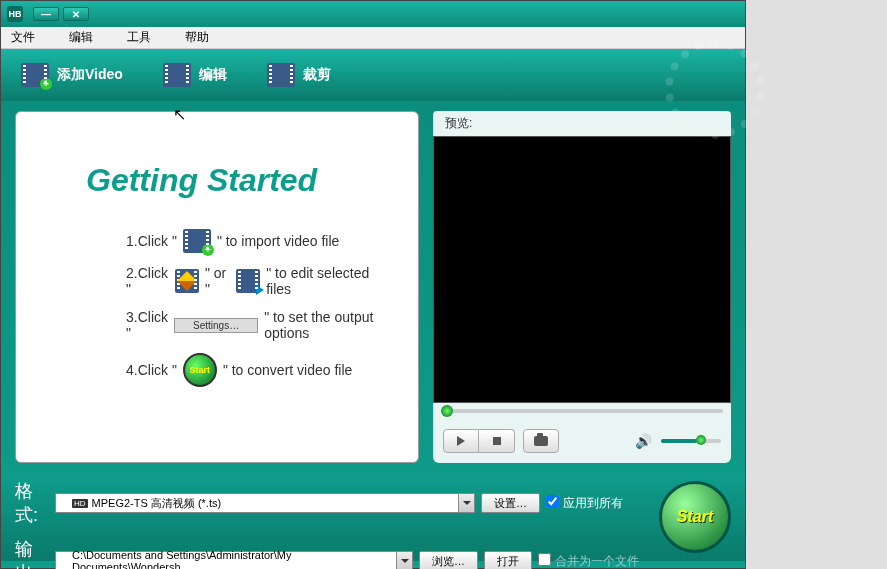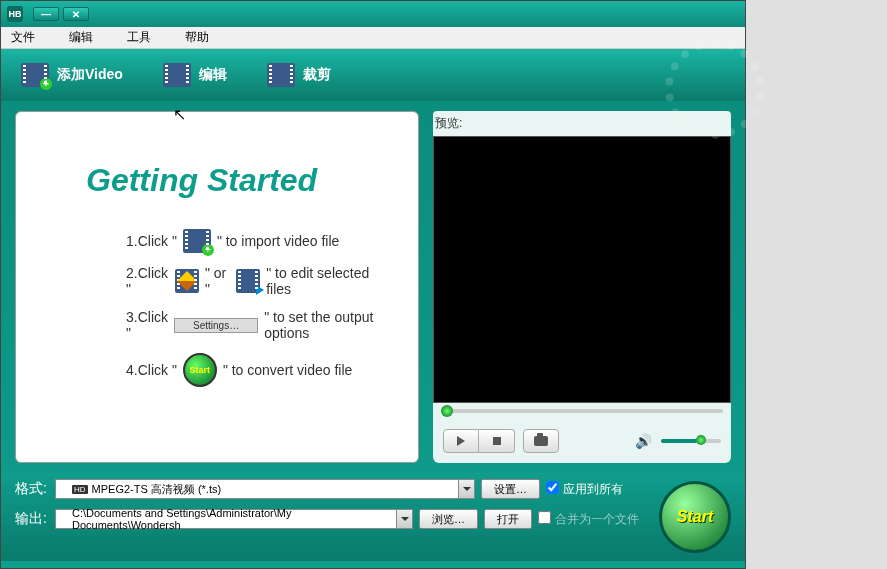--- a/index.html
+++ b/index.html
@@ -24,21 +24,21 @@
 .step-line { display: flex; align-items: center; gap: 6px; margin: 12px 0 12px 70px; color: #333; font-size: 14px; }
 .step-icon { width: 28px; height: 24px; background: #3a5a8a; border-radius: 2px; display: inline-flex; align-items: center; justify-content: center; position: relative; }
 .step-icon.film::before, .step-icon.film::after { content: ""; position: absolute; top: 2px; bottom: 2px; width: 3px; background: repeating-linear-gradient(to bottom, #fff 0 2px, transparent 2px 4px); }
 .step-icon.film::before { left: 2px; } .step-icon.film::after { right: 2px; }
 .step-icon .plus { position: absolute; bottom: -3px; right: -3px; width: 12px; height: 12px; background: #3c3; border-radius: 50%; color: #fff; font-size: 10px; line-height: 12px; text-align: center; }
 .step-icon .pencil { position: absolute; width: 14px; height: 14px; background: linear-gradient(135deg, #fc0 50%, #c60 50%); transform: rotate(45deg); }
 .step-icon .arrow { position: absolute; bottom: -2px; right: -4px; width: 0; height: 0; border-left: 8px solid #08c; border-top: 5px solid transparent; border-bottom: 5px solid transparent; }
 .step-settings-btn { display: inline-block; padding: 1px 18px; background: #ddd; border: 1px solid #999; font-size: 10px; }
 .step-start-icon { width: 34px; height: 34px; border-radius: 50%; background: radial-gradient(circle at 35% 35%, #6f6, #062); display: inline-flex; align-items: center; justify-content: center; color: #ff0; font-size: 9px; font-weight: bold; border: 2px solid #333; }
 .right-panel { width: 298px; display: flex; flex-direction: column; }
-.preview-label { color: #333; font-size: 12px; padding: 4px 2px; background: #e8f5f2; border-radius: 4px 4px 0 0; }
+.preview-label { color: #333; font-size: 12px; padding: 4px 12px; background: #e8f5f2; border-radius: 4px 4px 0 0; }
 .preview-video { flex: 1; background: #000; border: 1px solid #555; }
 .seek-bar { height: 16px; background: #e8f5f2; display: flex; align-items: center; padding: 0 8px; }
 .seek-track { flex: 1; height: 4px; background: #ccc; border-radius: 2px; position: relative; }
 .seek-thumb { position: absolute; left: 0; top: -4px; width: 12px; height: 12px; background: radial-gradient(circle, #6f6, #062); border-radius: 50%; }
 .controls { height: 44px; background: #e8f5f2; border-radius: 0 0 6px 6px; display: flex; align-items: center; padding: 0 10px; gap: 8px; }
 .ctrl-btn { width: 36px; height: 24px; background: linear-gradient(to bottom, #fff, #ddd); border: 1px solid #aaa; border-radius: 4px; display: flex; align-items: center; justify-content: center; cursor: pointer; }
 .ctrl-group { display: flex; }
 .ctrl-group .ctrl-btn:first-child { border-radius: 4px 0 0 4px; }
 .ctrl-group .ctrl-btn:last-child { border-radius: 0 4px 4px 0; border-left: none; }
 .play-tri { width: 0; height: 0; border-left: 8px solid #555; border-top: 5px solid transparent; border-bottom: 5px solid transparent; }
@@ -46,21 +46,21 @@
 .cam-icon { width: 14px; height: 10px; background: #555; border-radius: 2px; position: relative; }
 .cam-icon::before { content: ""; position: absolute; top: -3px; left: 3px; width: 6px; height: 3px; background: #555; border-radius: 1px 1px 0 0; }
 .spacer { flex: 1; }
 .vol-icon { color: #0a8a7a; font-size: 14px; }
 .vol-track { width: 60px; height: 4px; background: #ccc; border-radius: 2px; position: relative; }
 .vol-fill { position: absolute; left: 0; top: 0; bottom: 0; width: 60%; background: #0a8a7a; border-radius: 2px; }
 .vol-thumb { position: absolute; left: 58%; top: -4px; width: 10px; height: 10px; background: radial-gradient(circle, #6f6, #062); border-radius: 50%; }
 .bottom-area { padding: 6px 14px; background: linear-gradient(to bottom, #0f9d8c, #0a7a6b); display: flex; align-items: flex-start; gap: 20px; height: 88px; }
 .form-rows { flex: 1; }
 .form-row { display: flex; align-items: center; gap: 6px; margin-bottom: 10px; }
-.form-label { color: #fff; font-size: 14px; width: 34px; }
+.form-label { color: #fff; font-size: 18px; width: 34px; }
 .form-select { flex: 1; max-width: 420px; height: 20px; background: #fff; border: 1px solid #888; display: flex; align-items: center; padding: 0 16px; font-size: 11px; position: relative; }
 .form-select .hd-badge { background: #333; color: #fff; font-size: 8px; padding: 0 2px; border-radius: 1px; margin-right: 4px; }
 .form-select .dd-arrow { position: absolute; right: 0; top: 0; bottom: 0; width: 16px; background: linear-gradient(to bottom, #eee, #ccc); border-left: 1px solid #888; display: flex; align-items: center; justify-content: center; }
 .form-select .dd-arrow::after { content: ""; width: 0; height: 0; border-left: 4px solid transparent; border-right: 4px solid transparent; border-top: 4px solid #333; }
 .gray-btn { padding: 2px 12px; height: 20px; background: linear-gradient(to bottom, #fff, #ddd); border: 1px solid #888; border-radius: 2px; font-size: 11px; cursor: pointer; }
 .chk-row { display: flex; gap: 4px; color: #fff; font-size: 12px; }
 .chk-row input { width: 13px; height: 13px; }
 .start-btn { width: 72px; height: 72px; border-radius: 50%; background: radial-gradient(circle at 35% 30%, #9f9, #062); border: 3px solid #054; display: flex; align-items: center; justify-content: center; color: #ff0; font-size: 16px; font-weight: bold; font-style: italic; cursor: pointer; text-shadow: 1px 1px 0 #030; margin-top: 2px; }
 .cursor-deco { position: absolute; left: 172px; top: 104px; font-size: 16px; color: #000; pointer-events: none; }
 </style>

